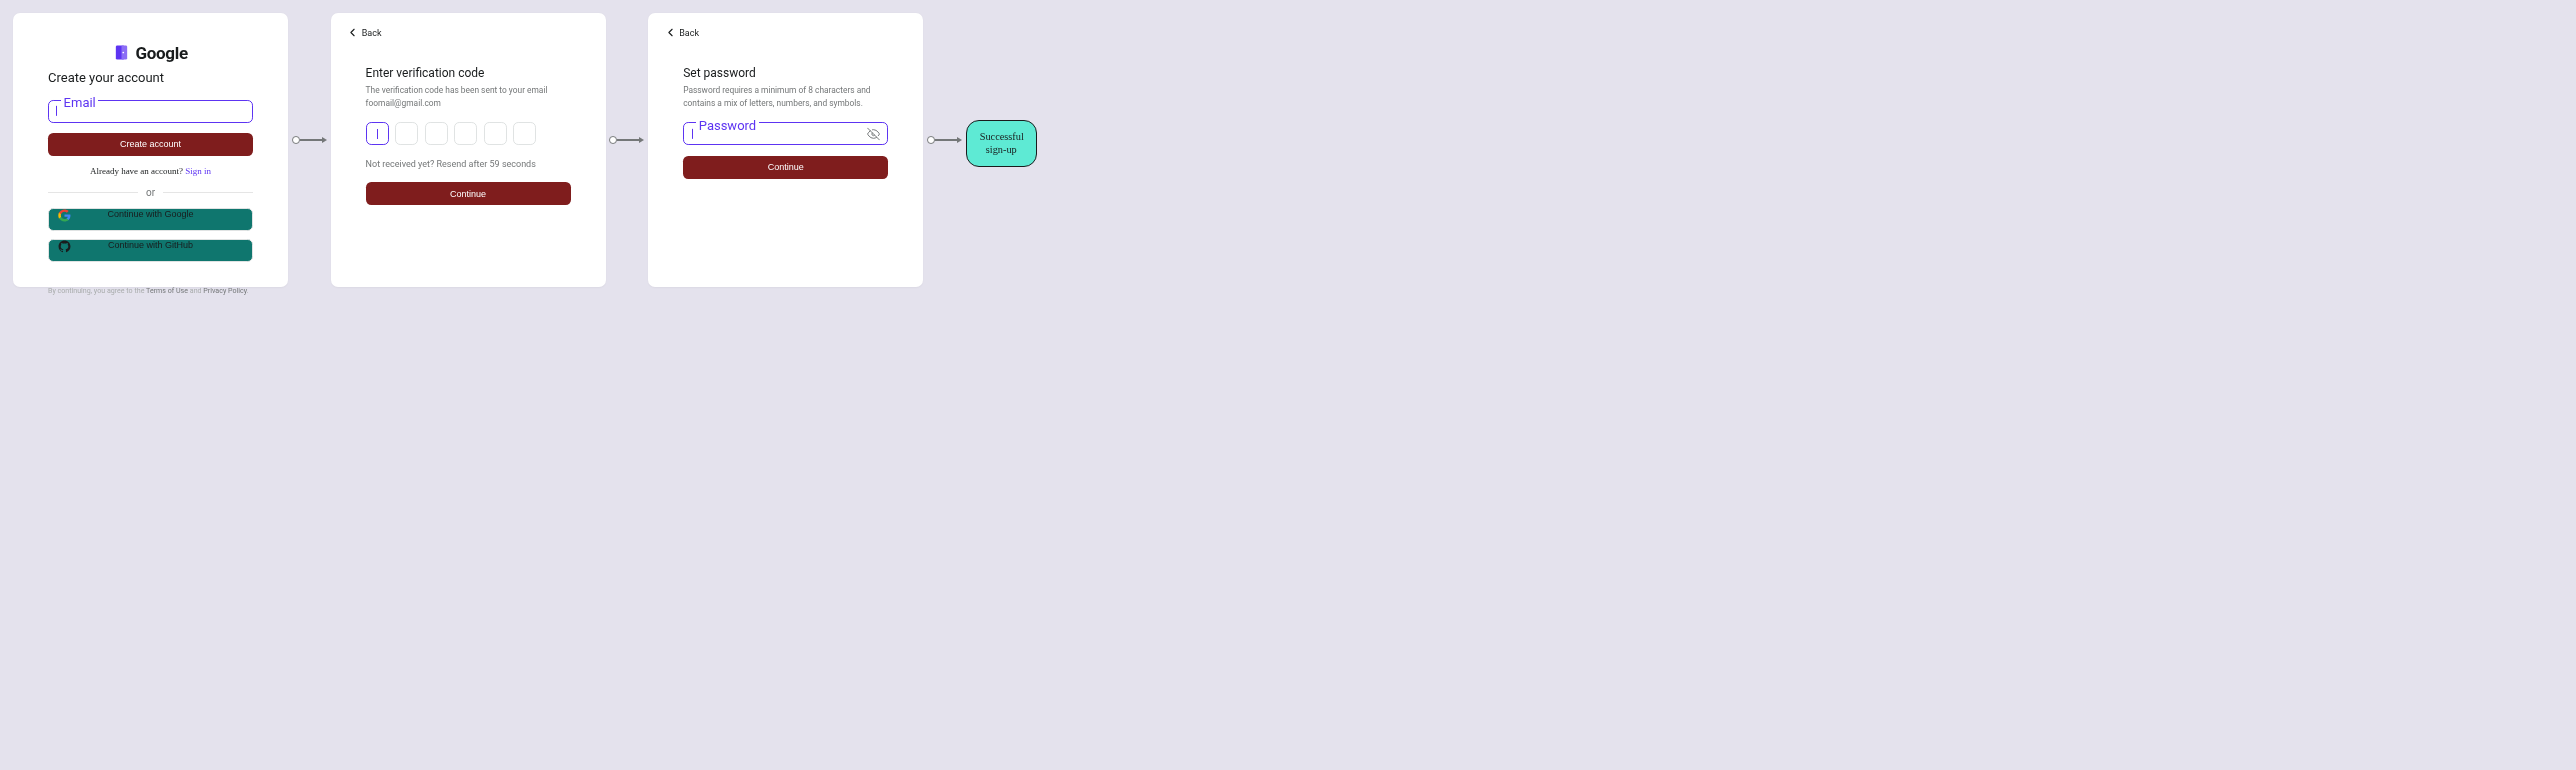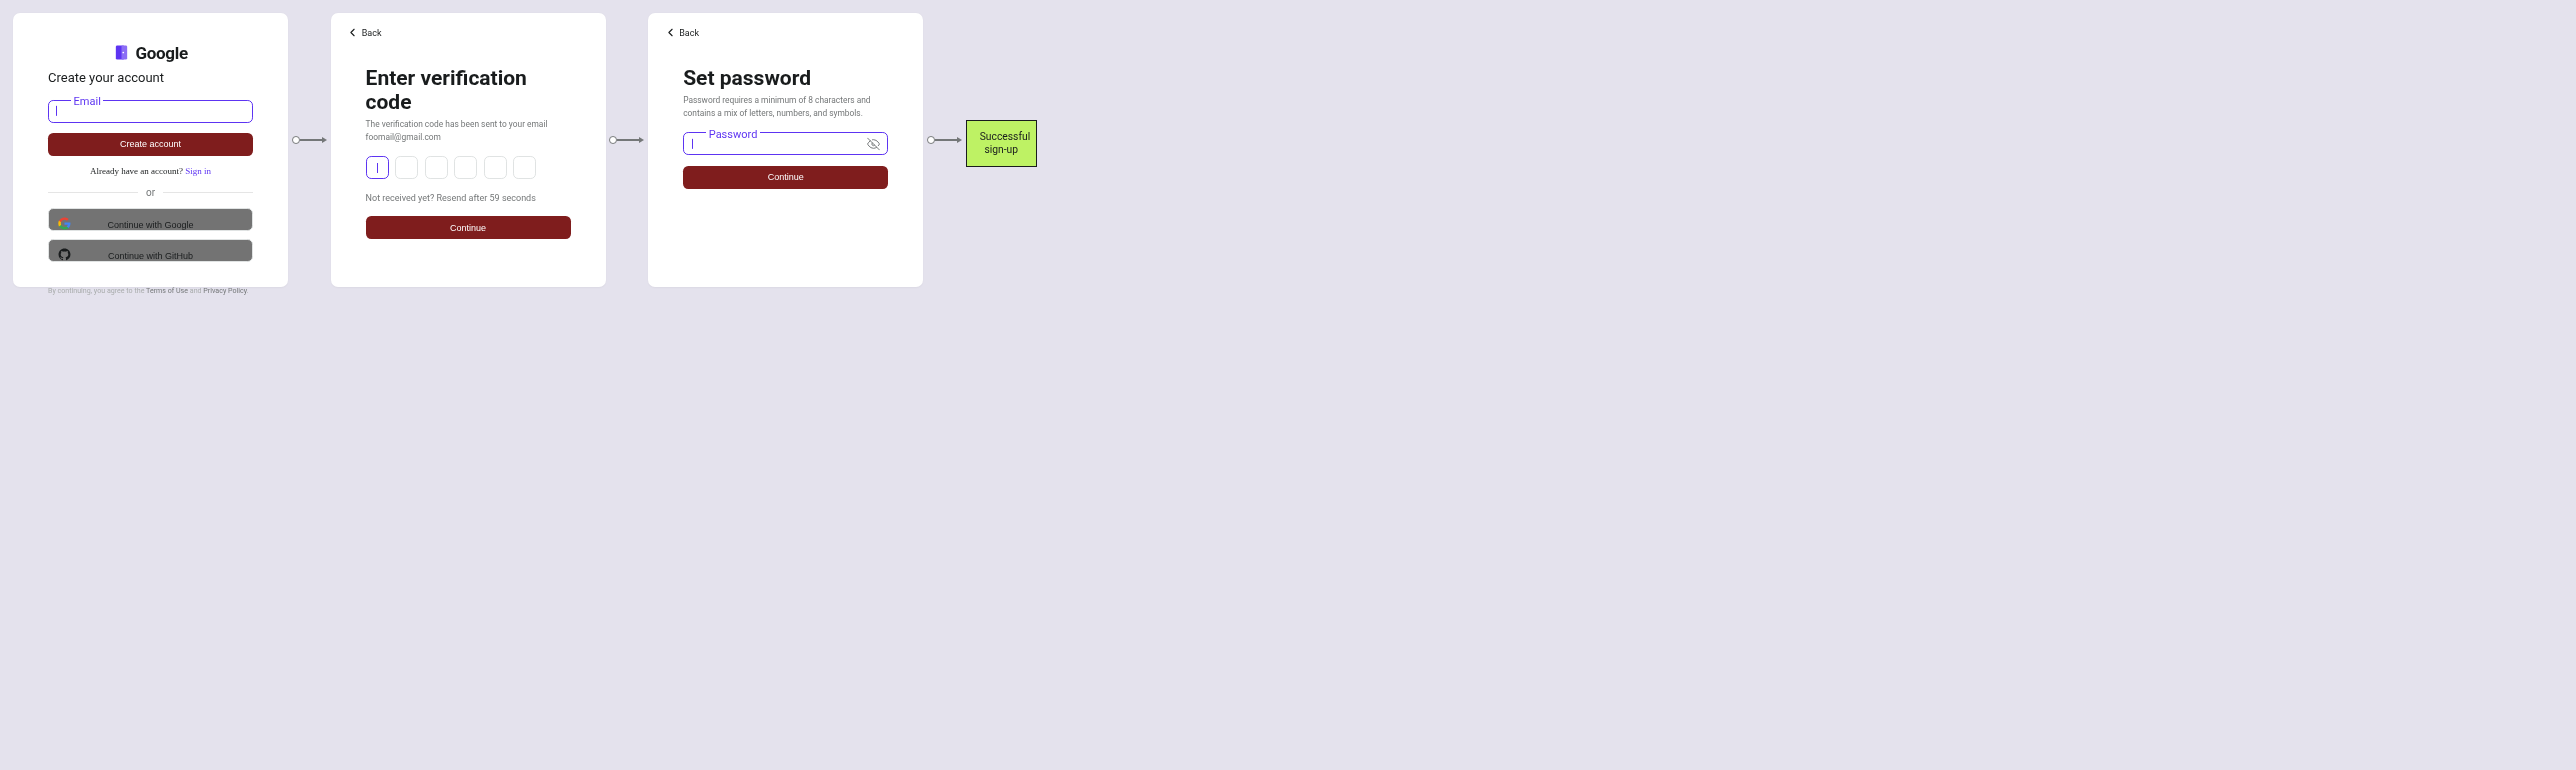--- a/index.html
+++ b/index.html
@@ -41,24 +41,24 @@
   gap: 5.2px;
   margin-top: 14.2px;
   margin-bottom: 7.8px;
 }
 .logo-row svg { width: 17px; height: 17px; }
 .brand { font-size: 17px; font-weight: 700; color: #191c1d; letter-spacing: -0.3px; }
 .subtitle-center { font-size: 13px; font-weight: 400; color: #191c1d; margin-bottom: 14.2px; }
 .field-wrap { position: relative; margin-bottom: 10.3px; }
 .field-label {
   position: absolute;
-  top: -4.5px; left: 23px;
+  top: -4.5px; left: 13px;
   background: #fff;
   padding: 0 2.6px;
-  font-size: 11px;
+  font-size: 13px;
   color: #5d34f2;
 }
 .field-input {
   width: 100%;
   height: 23px;
   border: 1px solid #5d34f2;
   border-radius: 5.2px;
   padding: 0 7.8px;
   font-size: 9px;
   outline: none;
@@ -104,39 +104,39 @@
   gap: 7.8px;
   margin: 5.2px 0 10.3px 0;
 }
 .divider-line { flex: 1; height: 0.6px; background: #e5e5e5; }
 .divider-text { font-size: 10px; color: #747778; }
 .social-btn {
   width: 100%;
   height: 23px;
   border: 0.6px solid #e0e3e3;
   border-radius: 5.2px;
-  background: #737373;
-  display: flex;
-  align-items: flex-end;
+  background: #0f766e;
+  display: flex;
+  align-items: flex-start;
   justify-content: center;
   gap: 6.5px;
   font-size: 9px;
   color: #191c1d;
   cursor: pointer;
   margin-bottom: 7.8px;
   position: relative;
 }
 .social-btn .icon { position: absolute; left: 9px; width: 13px; height: 13px; }
 .terms {
   font-size: 7.1px;
   color: #a9acac;
   margin-top: 24px;
 }
 .terms .tlink { color: #747778; cursor: pointer; }
-.heading { font-size: 21px; font-weight: 700; color: #191c1d; margin-bottom: 3.9px; margin-top: 11.6px; }
+.heading { font-size: 12px; font-weight: 400; color: #191c1d; margin-bottom: 3.9px; margin-top: 11.6px; }
 .desc { font-size: 8.4px; color: #747778; line-height: 1.5; margin-bottom: 13px; }
 .code-row { display: flex; gap: 6.5px; margin-bottom: 14.2px; }
 .code-box {
   width: 23px; height: 23px;
   border: 0.6px solid #e0e3e3;
   border-radius: 5.2px;
   display: flex; align-items: center; justify-content: center;
   position: relative;
 }
 .code-box.active { border: 1px solid #5d34f2; }
@@ -161,30 +161,31 @@
   width: 22px; height: 1.3px;
   background: #747778;
 }
 .arrow-head {
   width: 0; height: 0;
   border-top: 3.2px solid transparent;
   border-bottom: 3.2px solid transparent;
   border-left: 5.2px solid #747778;
 }
 .end-box {
-  background: #bef264;
+  background: #5eead4;
   border: 0.6px solid #191c1d;
-  border-radius: 0;
+  border-radius: 13px;
   padding: 9px 13px;
   font-size: 10.3px;
   color: #191c1d;
   text-align: center;
   margin-top: 107px;
   line-height: 1.3;
   width: 71px;
+  font-family: Liberation Serif, serif;
 }
 </style>
 </head>
 <body>
 
 <div class="card">
   <div class="card-inner-left">
     <div class="logo-row">
       <svg viewBox="0 0 24 24">
           <rect x="4" y="2" width="12" height="20" rx="2" fill="#5d34f2"></rect>

